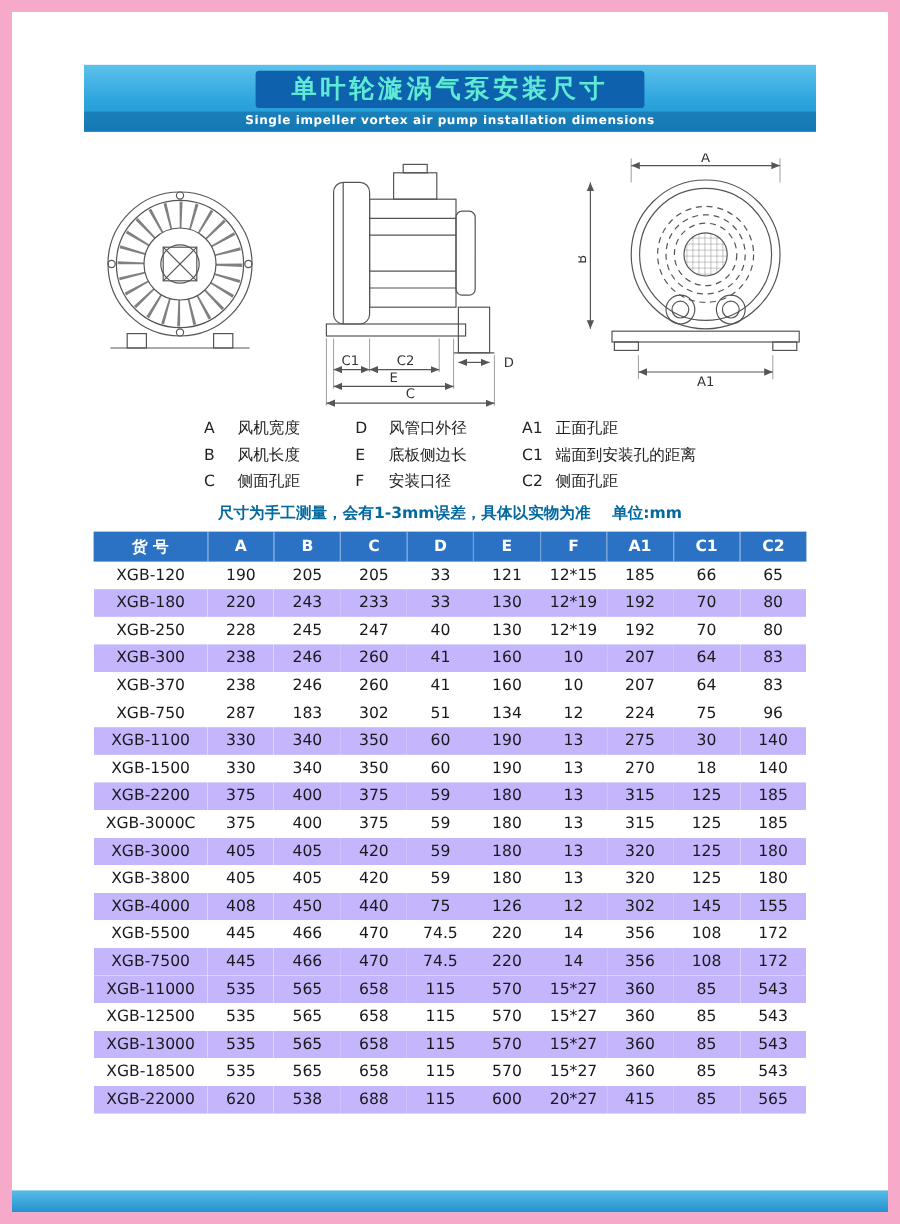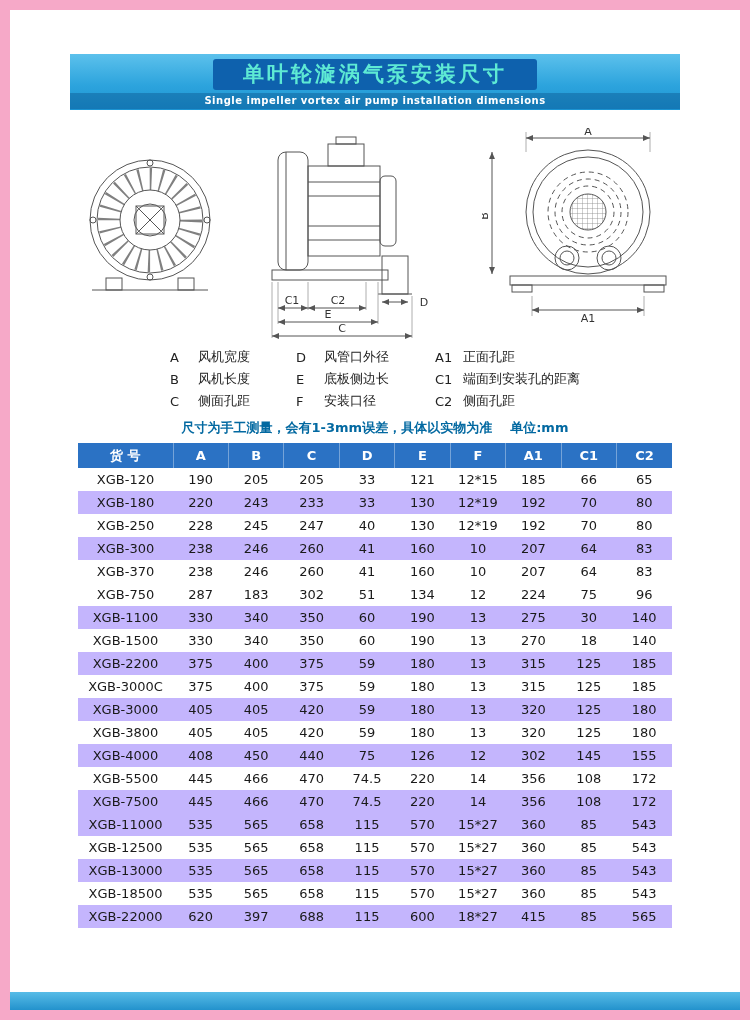--- a/index.html
+++ b/index.html
@@ -526,25 +526,25 @@
           <td>115</td>
           <td>570</td>
           <td>15*27</td>
           <td>360</td>
           <td>85</td>
           <td>543</td>
         </tr>
         <tr class="alt">
           <td>XGB-22000</td>
           <td>620</td>
-          <td>397</td>
+          <td>538</td>
           <td>688</td>
           <td>115</td>
           <td>600</td>
-          <td>18*27</td>
+          <td>20*27</td>
           <td>415</td>
           <td>85</td>
           <td>565</td>
         </tr>
       </tbody>
   </table>
 
   <div class="footer-bar"></div>
 </div>
 

